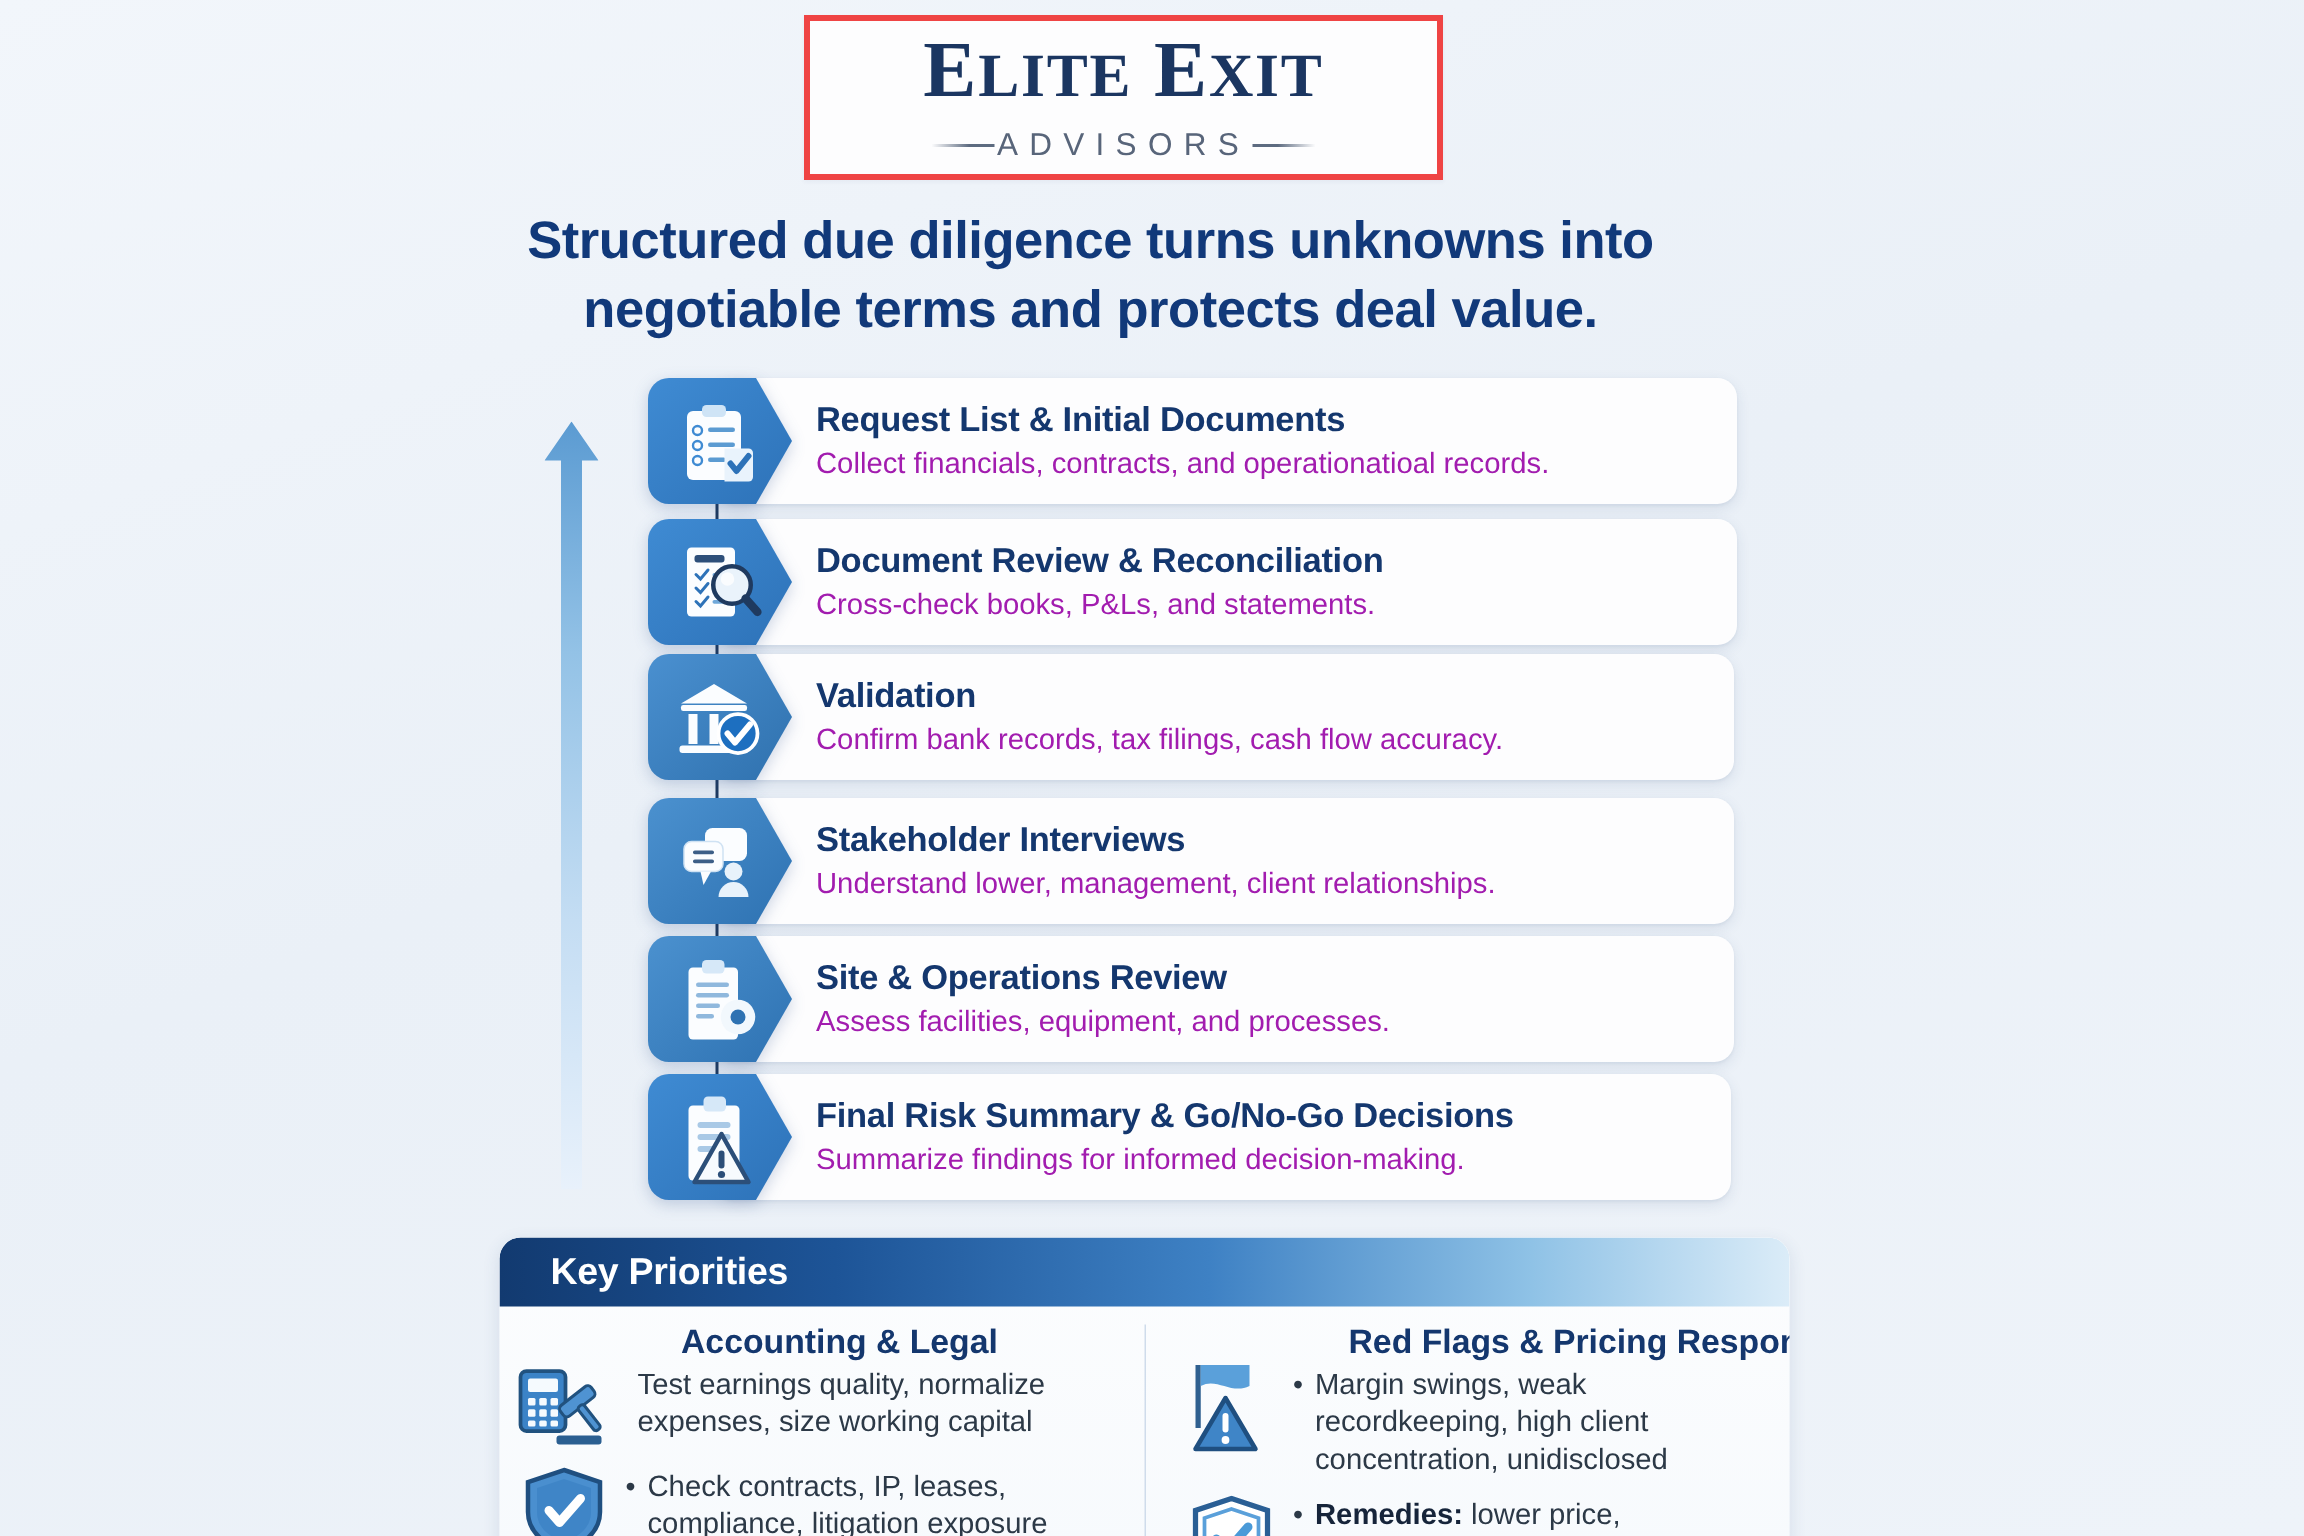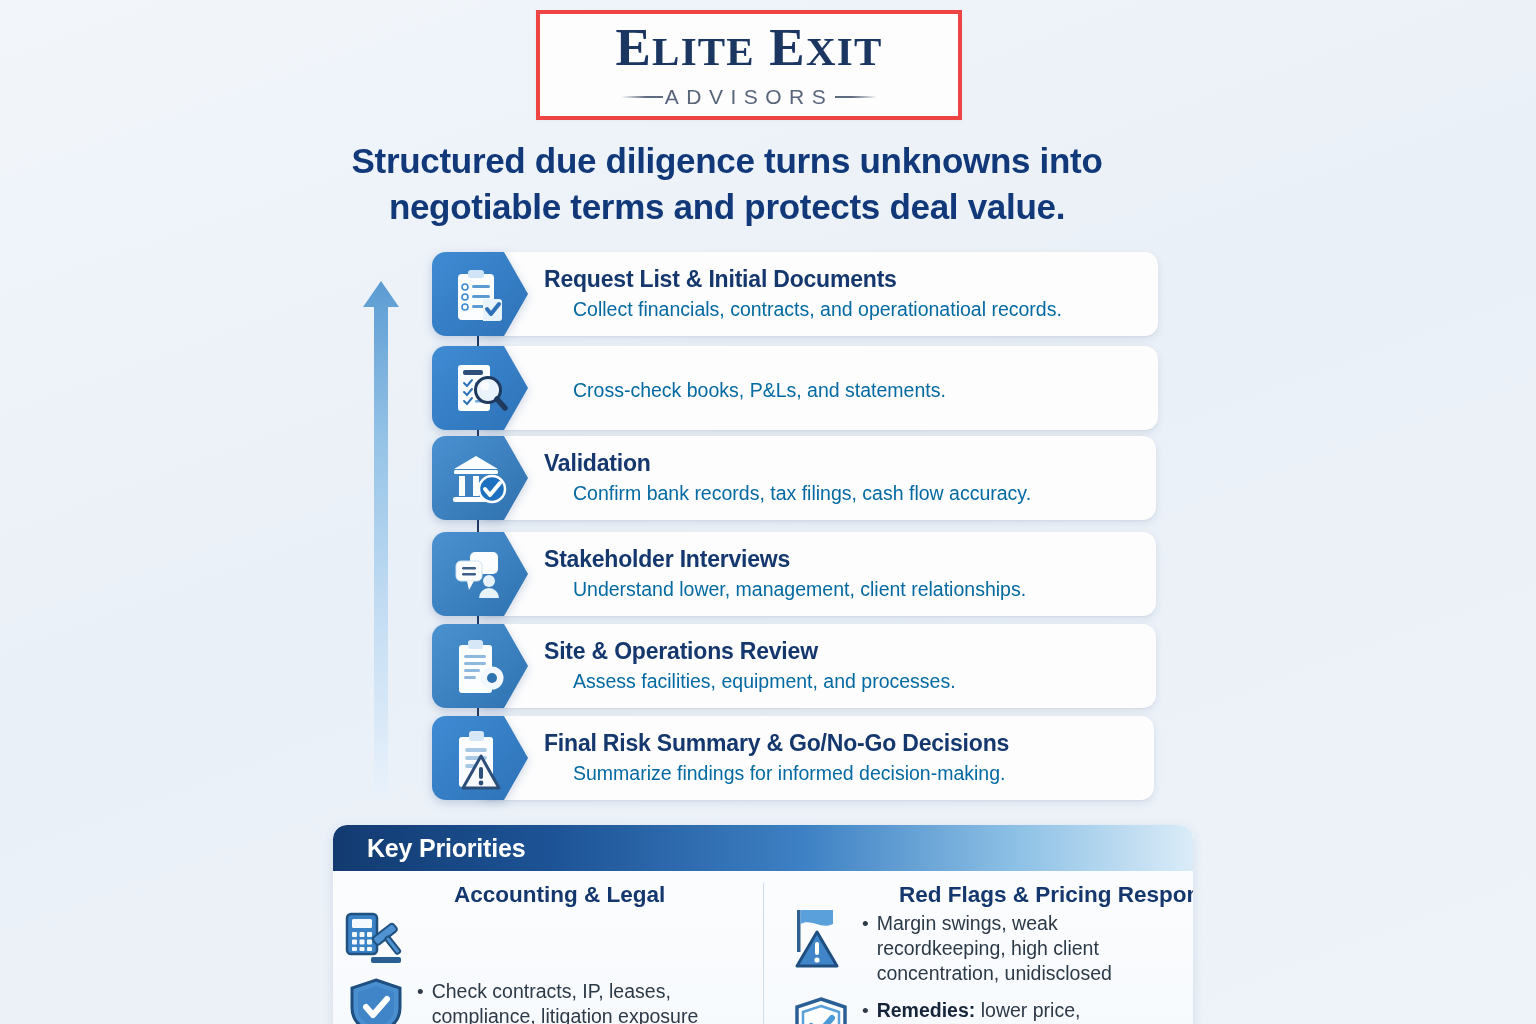--- a/index.html
+++ b/index.html
@@ -139,26 +139,25 @@
 
   .step-title {
     color: #14376e;
     font-size: 23px;
     font-weight: bold;
     line-height: 1.12;
     letter-spacing: -0.2px;
     white-space: nowrap;
   }
   .step-desc {
-    color: #0369a1;
+    color: #a21caf;
     font-size: 19.5px;
     line-height: 1.2;
     margin-top: 5px;
     white-space: nowrap;
-    margin-left: 29px;
   }
 
   
   .kp-panel {
     position: absolute;
     left: 333px;
     top: 825px;
     width: 860px;
     height: 210px;
     background: linear-gradient(180deg,#fcfdfe 0%, #f7fafd 100%);
@@ -277,20 +276,21 @@
           <rect x="16" y="35" width="12" height="3" rx="1.5" fill="#5b9bd2"></rect>
           <path d="M27 29 h16 a3 3 0 0 1 3 3 v16 a3 3 0 0 1 -3 3 h-16 z" fill="#e9f3fc"></path>
           <path d="M31 39 l4 5 l8 -10" stroke="#2d72b8" stroke-width="4" fill="none" stroke-linecap="round" stroke-linejoin="round"></path>
         </g>
       </svg>
     </div>
   </div>
 
   <div class="step" style="top:94px;">
     <div class="step-card" style="width:682px;">
+      <div class="step-title">Document Review &amp; Reconciliation</div>
       <div class="step-desc">Cross-check books, P&amp;Ls, and statements.</div>
     </div>
     <div class="tile">
       <svg viewBox="0 0 96 84" xmlns="http://www.w3.org/2000/svg">
         <defs>
             <linearGradient id="t1" x1="0" y1="0" x2="1" y2="1">
           <stop offset="0%" stop-color="#3f8bd3"></stop>
               <stop offset="100%" stop-color="#2d72b8"></stop>
             </linearGradient>
           </defs>
@@ -454,20 +454,21 @@
                 <rect x="22" y="37" width="5" height="4" rx="1"></rect>
             </g>
             <g transform="rotate(-38 40 26)">
               <rect x="28" y="20" width="26" height="9" rx="3" fill="#4f93d2" stroke="#21527f" stroke-width="2"></rect>
               <rect x="38" y="28" width="5" height="20" rx="2" fill="#4f93d2" stroke="#21527f" stroke-width="2"></rect>
             </g>
             <rect x="26" y="47" width="30" height="6" rx="2" fill="#2b5f91"></rect>
           </svg>
         </span>
         <span class="kp-bullet"></span>
+        <span class="kp-text">Test earnings quality, normalize expenses, size working capital</span>
       </div>
 
       <div class="kp-item" style="margin-top:10px;">
         <span class="kp-icon">
           <svg width="56" height="58" viewBox="0 0 56 58" xmlns="http://www.w3.org/2000/svg">
             <path d="M28 2 L52 10 V30 C52 44 40 52 28 56 C16 52 4 44 4 30 V10 Z" fill="#4a8fcf" stroke="#1f4f80" stroke-width="3"></path>
             <path d="M28 8 L46 14 V30 C46 41 37 47 28 50 C19 47 10 41 10 30 V14 Z" fill="#3f85c7"></path>
             <path d="M18 29 l7 8 l14 -16" stroke="#ffffff" stroke-width="6" fill="none" stroke-linecap="round" stroke-linejoin="round"></path>
           </svg>
         </span>

